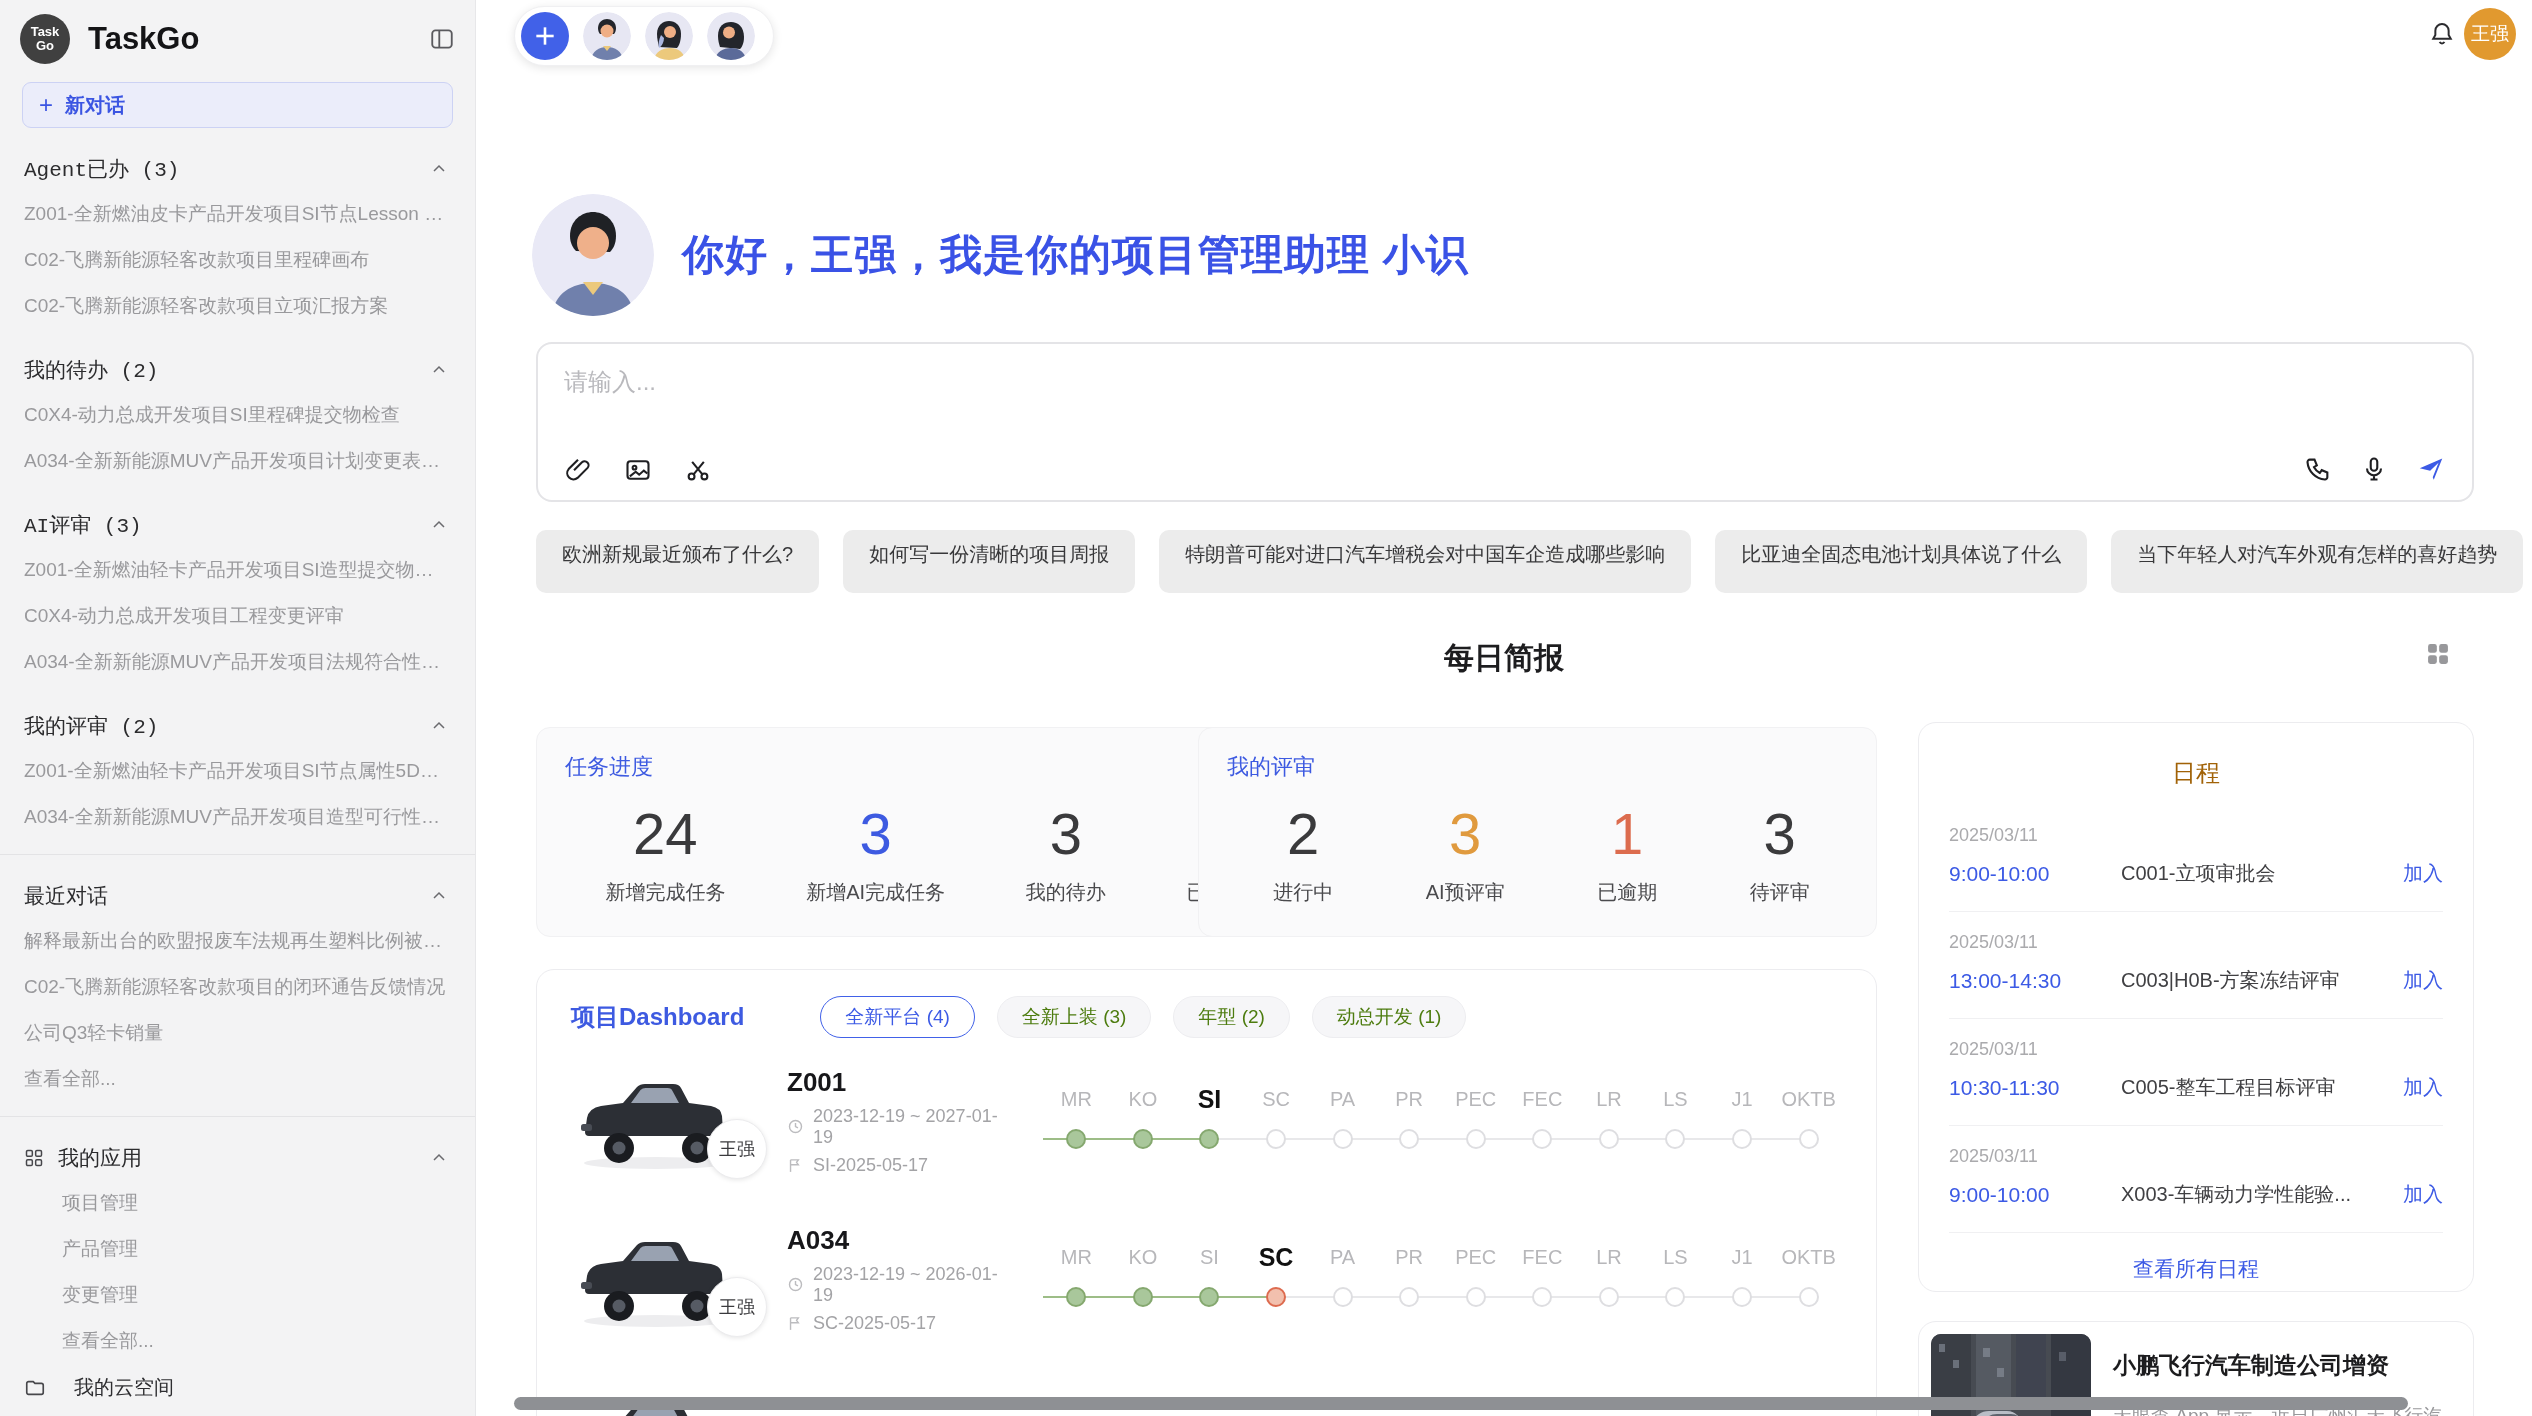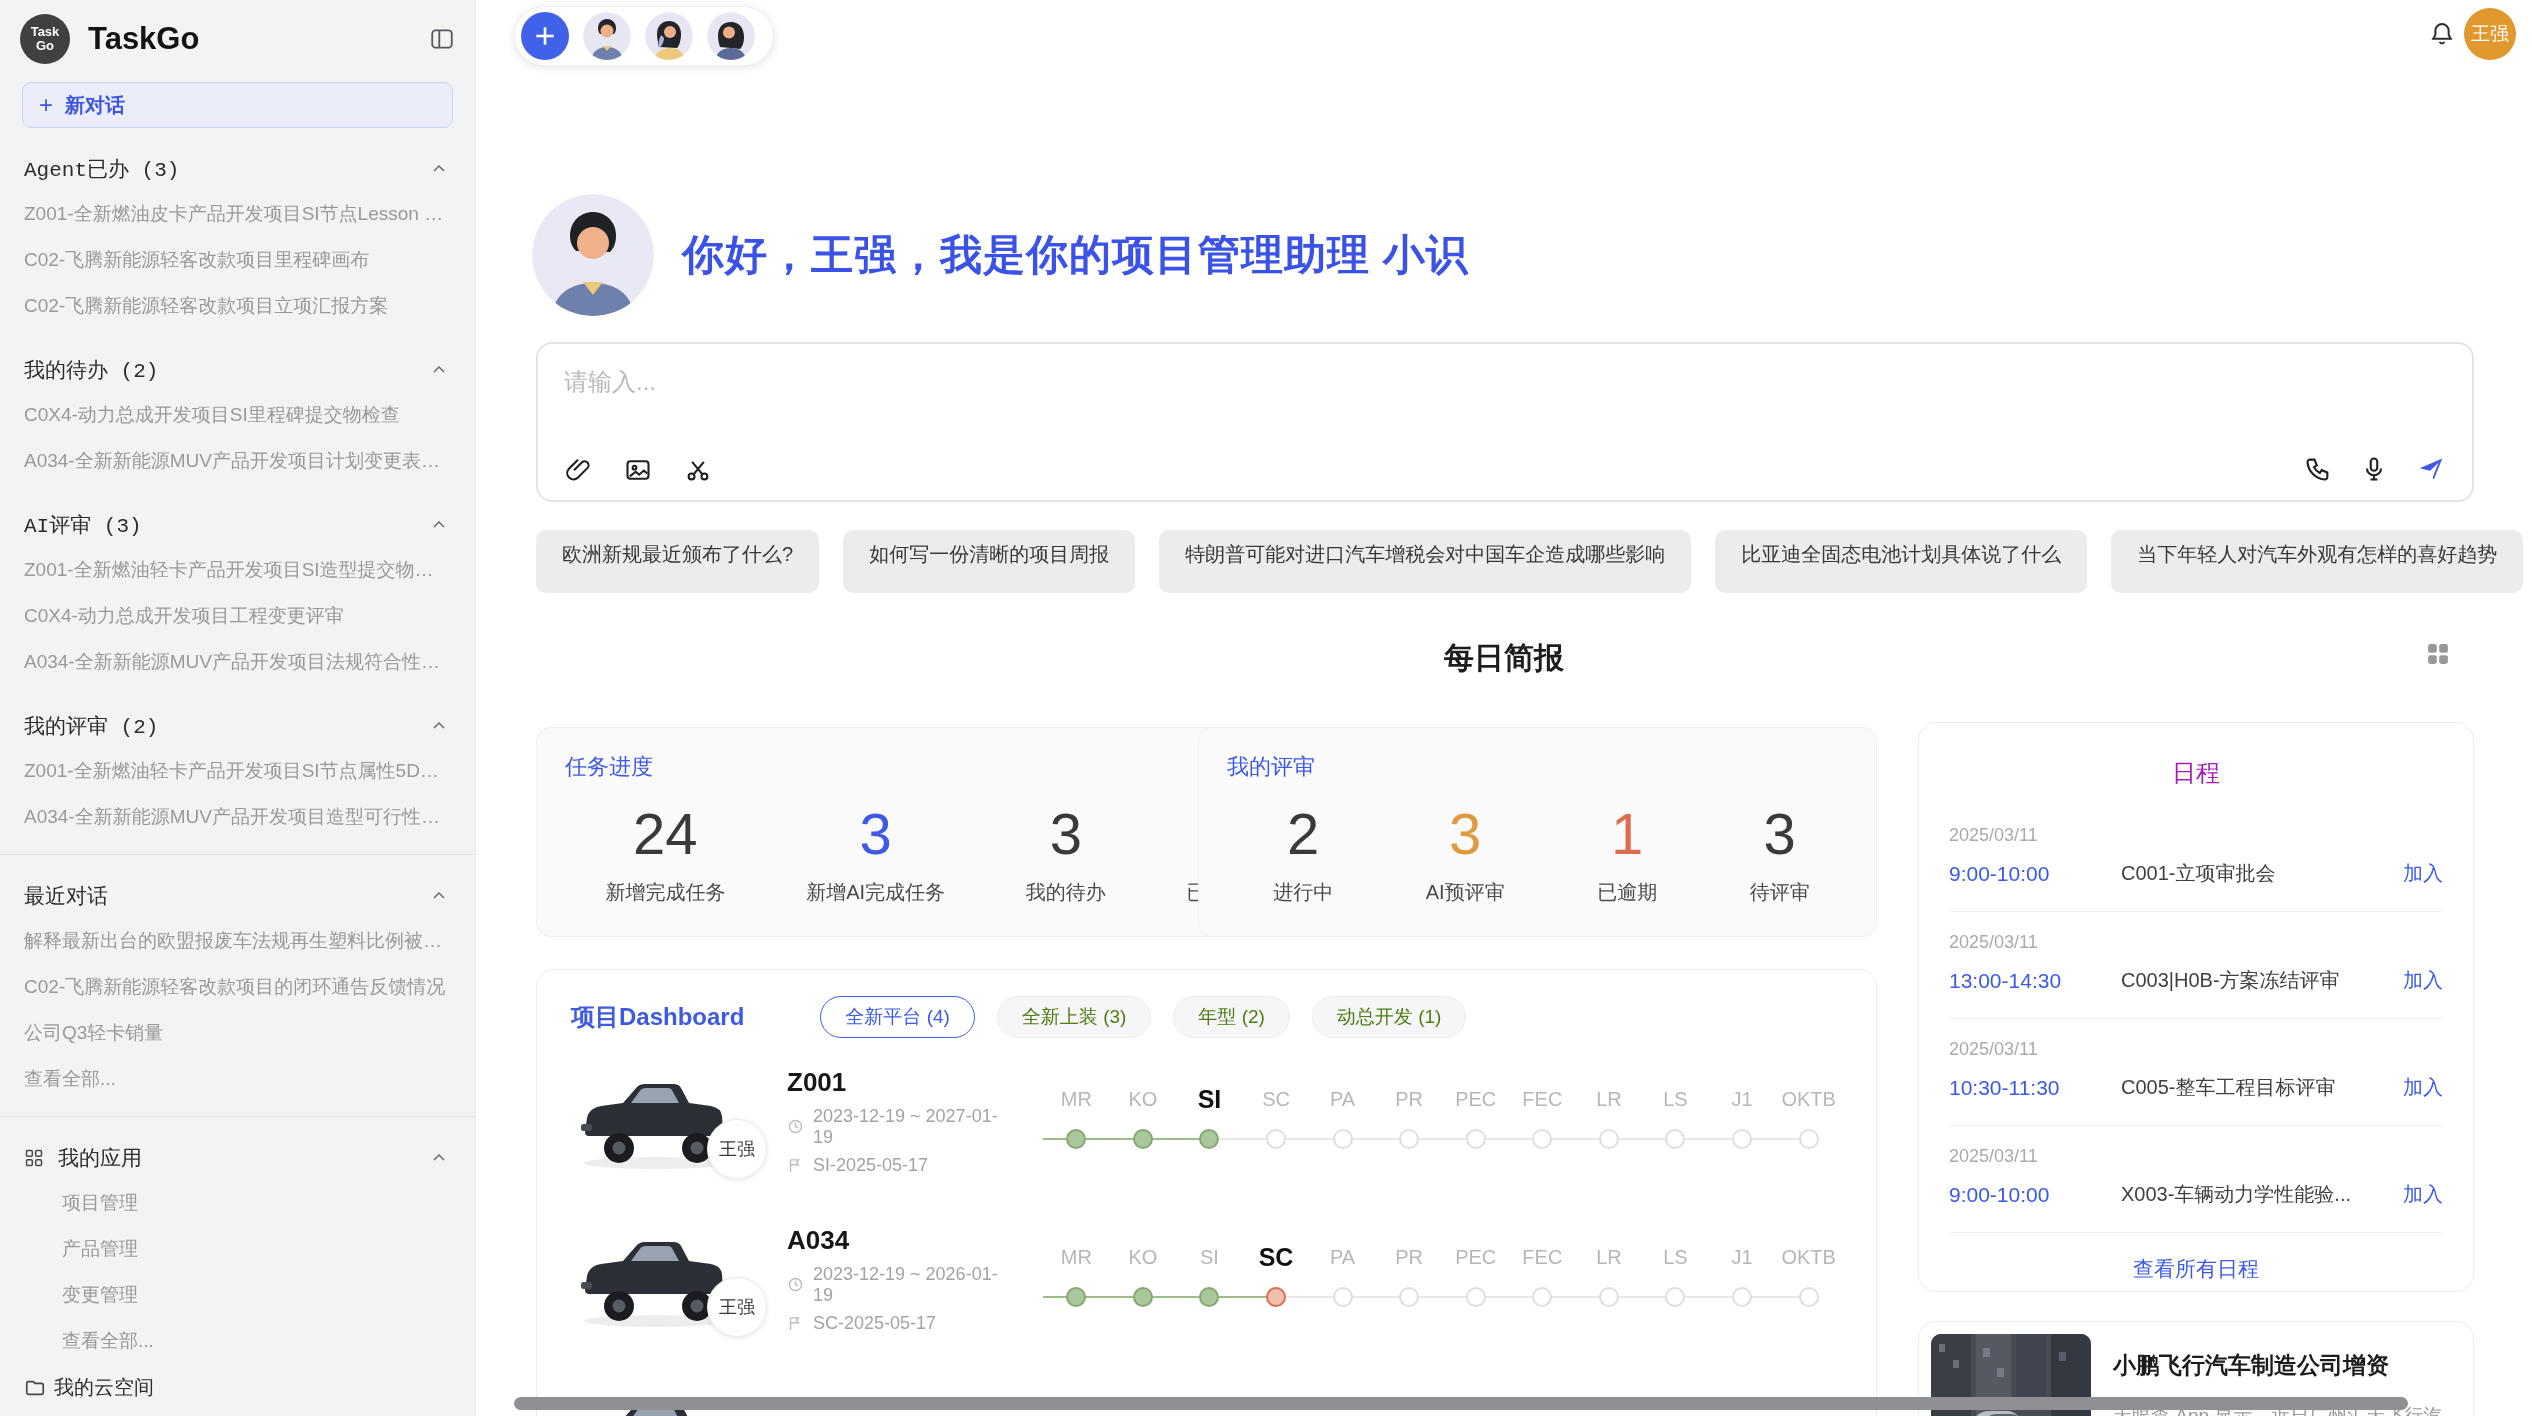--- a/index.html
+++ b/index.html
@@ -20,21 +20,21 @@
     border:1px solid #ccd2f4; color:#3b55e2; font-size:20px; font-weight:600;
     display:flex; align-items:center; gap:12px; padding:0 16px; cursor:pointer; }
   .new-chat .plus { font-size:24px; font-weight:400; line-height:20px; }
   .sec-head { display:flex; align-items:center; padding:27px 26px 8px 24px;
     font-size:21px; color:#2c2c2e;font-family:Liberation Mono, monospace; }
   .sec-head .chev { margin-left:auto; color:#6a6a6e; }
   .side-item { padding:10px 26px 10px 24px; font-size:19px; color:#99999c;
     white-space:nowrap; overflow:hidden; text-overflow:ellipsis; cursor:pointer; }
   .side-div { border-top:1px solid #e3e3e5; margin:14px 0 0 0; }
   .apps .side-item { padding-left:62px; }
-  .icon-item { display:flex; align-items:center; gap:8px; padding:10px 24px;
+  .icon-item { display:flex; align-items:center; gap:28px; padding:10px 24px;
     font-size:20px; color:#2e2e31; cursor:pointer; }
   .icon-item svg { color:#47474b; flex:none; }
   .sec-head .h-icon { margin-right:14px; color:#47474b; }
 
   
   .main { position:relative; flex:1; height:1416px; background:#fff; }
 
   .toolbar-pill { position:absolute; left:38px; top:6px; height:60px; border-radius:30px;
     background:#fff; border:1px solid #f0f0f2; box-shadow:0 2px 10px rgba(0,0,0,.10);
     display:flex; align-items:center; gap:14px; padding:0 18px 0 6px; }
@@ -107,21 +107,21 @@
   .ms-line { position:absolute; top:20px; height:2px; }
   .ms-line.l { left:0; width:50%; } .ms-line.r { left:50%; width:50%; }
   .ms-line.green { background:#9dbd87; } .ms-line.gray { background:#e8e8ea; }
   .ms-dot { position:absolute; left:50%; top:11px; transform:translateX(-50%);
     width:20px; height:20px; border-radius:50%; background:#fff; border:2px solid #dedee1; }
   .ms-dot.done { background:#a9c79b; border-color:#85a86f; }
   .ms-dot.overdue { background:#f2c0ae; border-color:#dd6b4f; }
 
   .schedule { position:absolute; left:1442px; top:722px; width:556px; height:570px;
     border:1px solid #ececef; border-radius:18px; background:#fff; padding:0 30px; }
-  .sch-title { text-align:center; padding-top:34px; font-size:24px; color:#a21caf; }
+  .sch-title { text-align:center; padding-top:34px; font-size:24px; color:#a16207; }
   .sch-item { padding:20px 0 24px 0; border-bottom:1px solid #f0f0f2; }
   .sch-items { margin-top:16px; }
   .sch-date { font-size:18px; color:#aaaaad; margin-bottom:14px; }
   .sch-line { display:flex; align-items:center; }
   .sch-time { width:172px; font-size:21px; color:#3c5ae5; flex:none; }
   .sch-name { flex:1; font-size:20px; color:#404043; white-space:nowrap; overflow:hidden; }
   .sch-join { font-size:20px; color:#3c5ae5; cursor:pointer; flex:none; }
   .sch-footer { text-align:center; padding-top:22px; font-size:21px; color:#3c5ae5; cursor:pointer; }
 
   .news { position:absolute; left:1442px; top:1321px; width:556px; height:150px;

